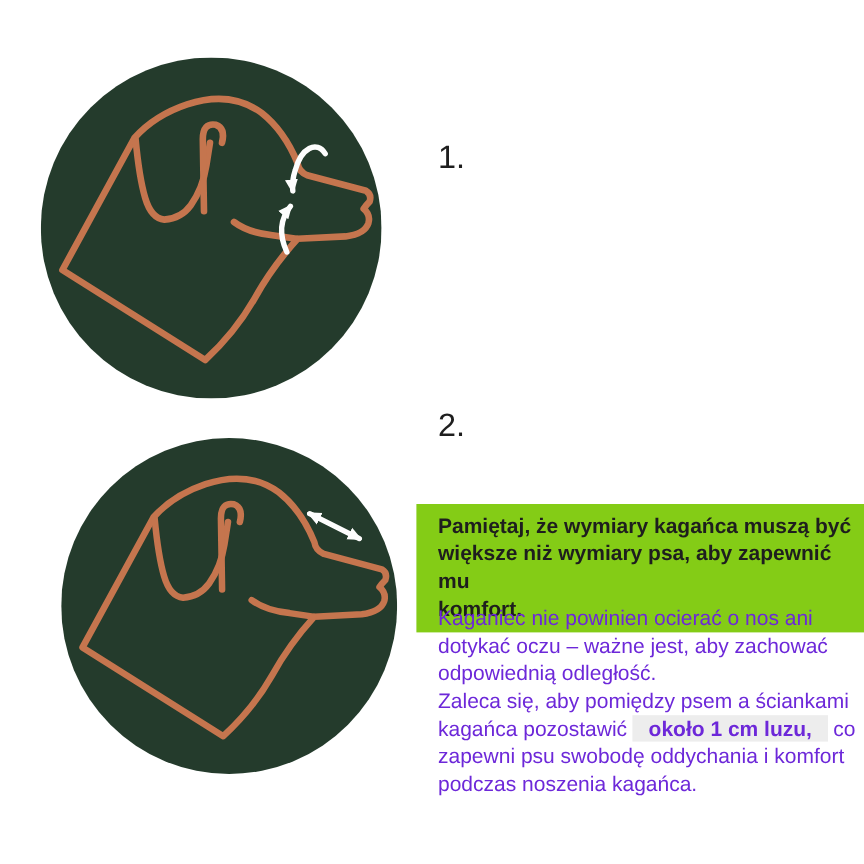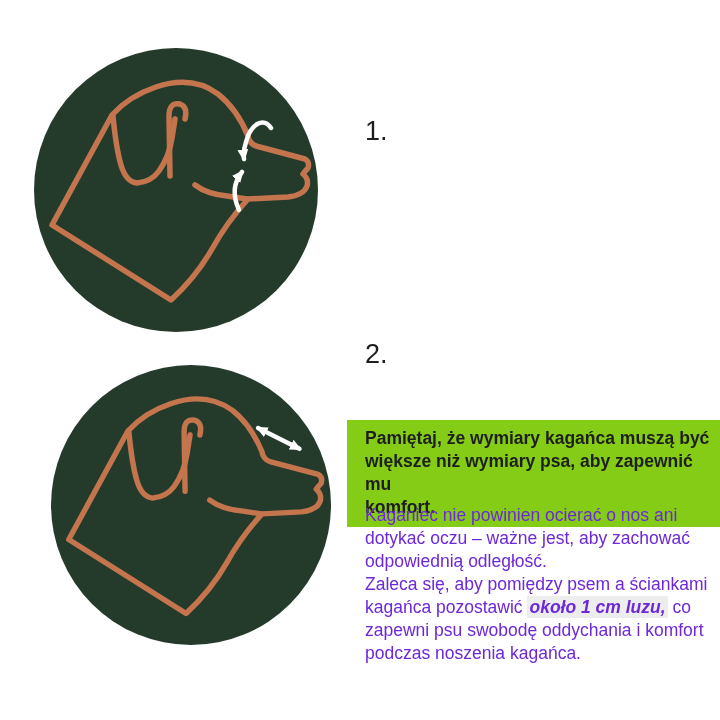--- a/index.html
+++ b/index.html
@@ -12,21 +12,21 @@
   .col{position:absolute;left:347px;top:0;width:368px;height:720px;}
   .step-num{position:absolute;left:18px;font-size:27px;line-height:30px;font-weight:400;color:#1e1e1e;}
   .num1{top:116px;}
   .num2{top:339px;}
   .step-text{position:absolute;left:18px;font-size:17.5px;line-height:23px;white-space:pre-line;color:#1e1e1e;}
   .text1{top:148px;}
   .text2{top:371px;}
   .note{position:absolute;left:0;top:420px;width:382px;box-sizing:border-box;background:#84cc16;padding:7px 14px 8px 18px;}
   .note span{font-size:17.5px;line-height:23px;font-weight:700;white-space:pre-line;color:#1e1e1e;}
   .tips{position:absolute;left:18px;top:504px;width:348px;font-size:17.5px;line-height:23px;white-space:pre-line;color:#6d28d9;}
-  .hl{font-weight:700;background:#EDEDED;padding:1px 2px;font-style:italic;}
+  .hl{font-weight:700;background:#EDEDED;padding:1px 13px;}
 </style>
 </head>
 <body>
 
 <div class="canvas">
 
   <div class="circle-wrap c1">
     <svg viewBox="0 0 284 284" xmlns="http://www.w3.org/2000/svg">
       <defs>
         <marker id="ah1" viewBox="0 0 10 10" refX="7" refY="5" markerWidth="3" markerHeight="3" orient="auto-start-reverse">

